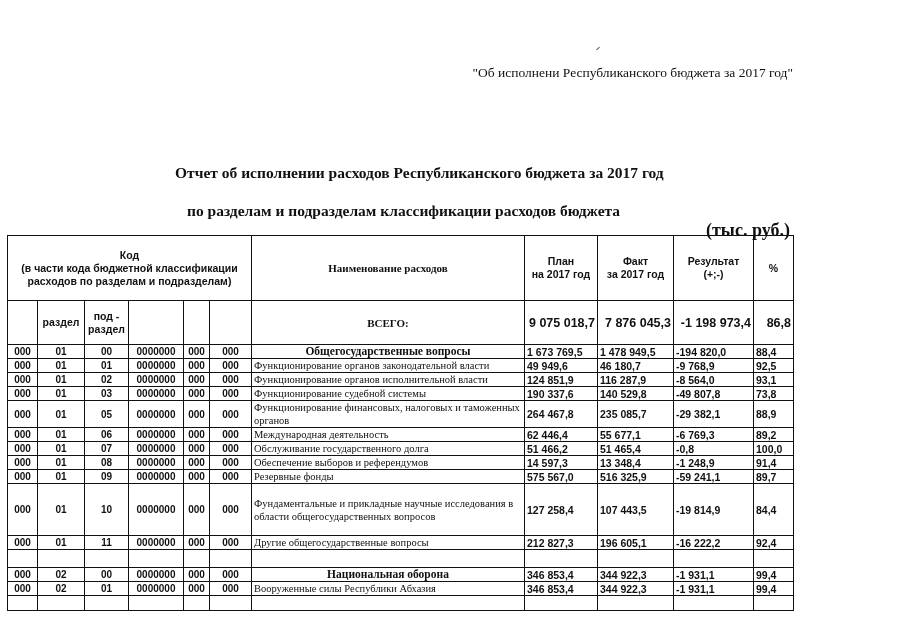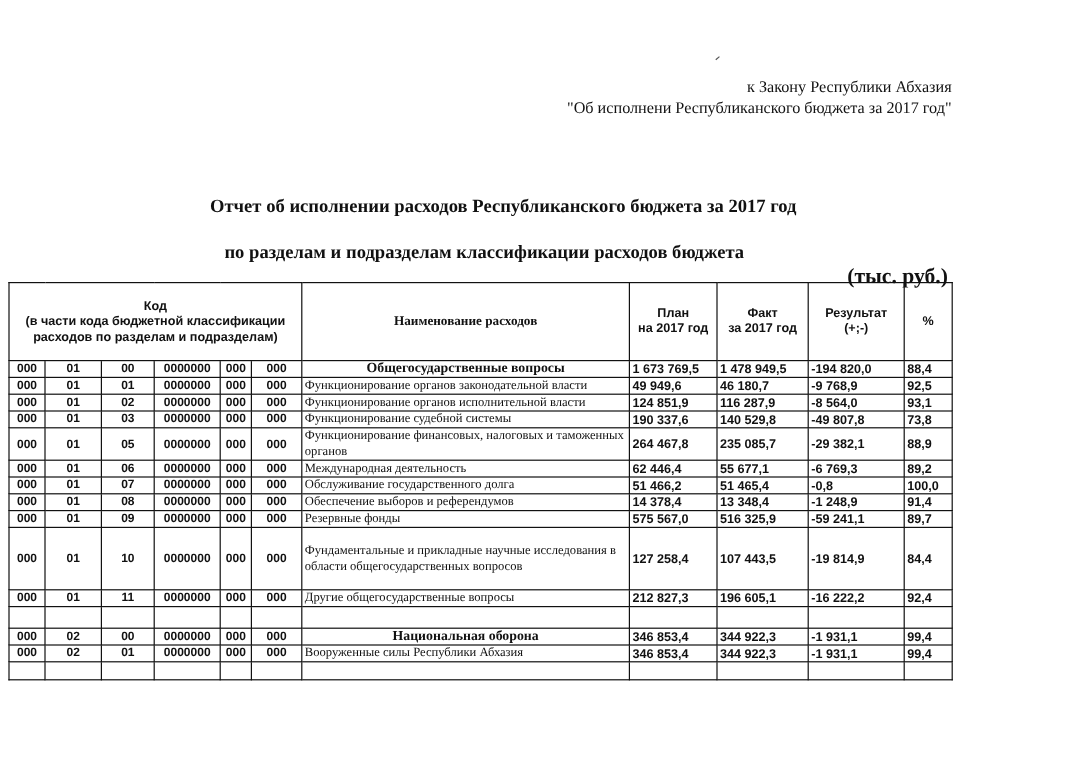--- a/index.html
+++ b/index.html
@@ -23,21 +23,20 @@
   .name.wrap { white-space:normal; }
   .name.section { font-weight:bold; text-align:center; font-size:11.5px; }
   .total-label { font-family:"Liberation Serif", serif; font-weight:bold; font-size:11px; text-align:center; }
 </style>
 </head>
 <body>
 
 <div class="tick"></div>
 
 <div class="annex serif">
-  <div>к Закону Республики Абхазия</div>
   <div>"Об исполнени Республиканского бюджета за 2017 год"</div>
 </div>
 
 <div class="title serif">
   <div class="l1">Отчет об исполнении расходов Республиканского бюджета за 2017 год</div>
   <div class="l2">по разделам и подразделам классификации расходов бюджета</div>
 </div>
 
 <div class="units serif">(тыс. руб.)</div>
 
@@ -70,20 +69,36 @@
     <td class="hdr">
       <div>Факт</div>
       <div>за 2017 год</div>
     </td>
     <td class="hdr">
       <div>Результат</div>
       <div>(+;-)</div>
     </td>
     <td class="hdr">%</td>
   </tr>
+  <tr style="height:44px">
+    <td class="hdr"></td>
+    <td class="hdr">раздел</td>
+    <td class="hdr">
+      <div>под -</div>
+      <div>раздел</div>
+    </td>
+    <td></td>
+    <td></td>
+    <td></td>
+    <td class="total-label">ВСЕГО:</td>
+    <td class="total-num">9 075 018,7</td>
+    <td class="total-num">7 876 045,3</td>
+    <td class="total-num">-1 198 973,4</td>
+    <td class="total-num">86,8</td>
+  </tr>
   </tbody>
     <tbody id="rows-body">
       <tr style="height: 12px;">
         <td class="code">000</td>
         <td class="code">01</td>
         <td class="code">00</td>
         <td class="code">0000000</td>
         <td class="code">000</td>
         <td class="code">000</td>
         <td class="name section">Общегосударственные вопросы</td>
@@ -171,21 +186,21 @@
         <td class="num">100,0</td>
       </tr>
       <tr style="height: 13px;">
         <td class="code">000</td>
         <td class="code">01</td>
         <td class="code">08</td>
         <td class="code">0000000</td>
         <td class="code">000</td>
         <td class="code">000</td>
         <td class="name">Обеспечение выборов и референдумов</td>
-        <td class="num">14 378,4</td>
+        <td class="num">14 597,3</td>
         <td class="num">13 348,4</td>
         <td class="num">-1 248,9</td>
         <td class="num">91,4</td>
       </tr>
       <tr style="height: 13px;">
         <td class="code">000</td>
         <td class="code">01</td>
         <td class="code">09</td>
         <td class="code">0000000</td>
         <td class="code">000</td>

